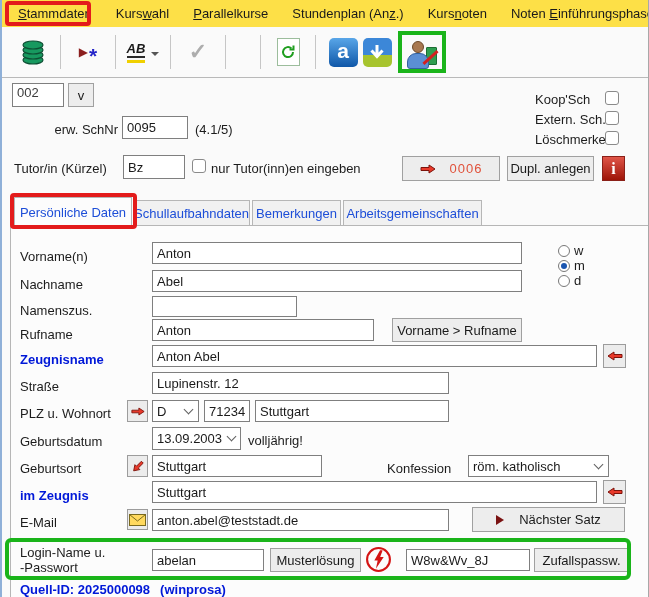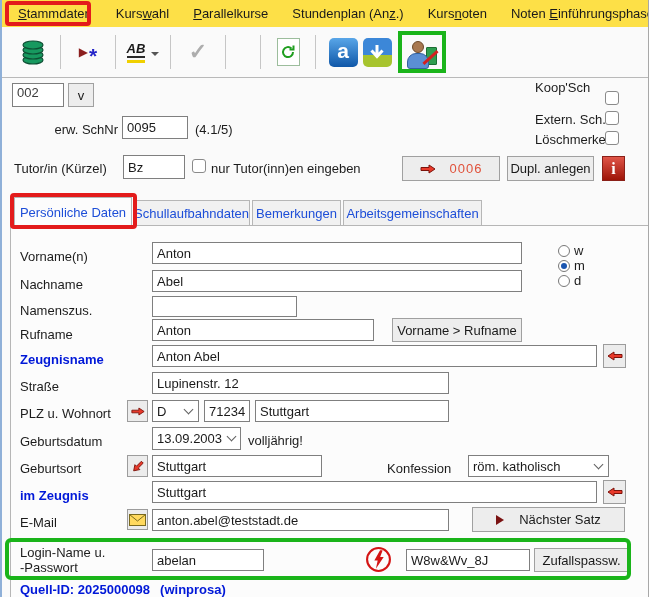--- a/index.html
+++ b/index.html
@@ -163,21 +163,21 @@
             <span class="st-slash"></span>
         </div>
       </div>
     </div>
   </div>
   <div class="hline"></div>
 
   <div class="field" style="left:10px; top:83px; width:52px; height:24px; color:#3c3c3c;">002</div>
   <div class="btn" style="left:66px; top:83px; width:26px; height:24px;">v</div>
 
-  <div class="lbl" style="left:533px; top:80px;">Koop'Sch</div>
+  <div class="lbl" style="left:533px; top:92px;">Koop'Sch</div>
   <div class="cbx" style="left:603px; top:91px;"></div>
   <div class="lbl" style="left:533px; top:112px;">Extern. Sch.</div>
   <div class="cbx" style="left:603px; top:111px;"></div>
   <div class="lbl" style="left:533px; top:132px;">Löschmerker</div>
   <div class="cbx" style="left:603px; top:131px;"></div>
 
   <div class="lbl" style="left:40px; top:122px; width:76px; text-align:right;">erw. SchNr</div>
   <input class="field" style="left: 120px; top: 116px; width: 66px; height: 23px;" value="0095">
   <div class="lbl" style="left:193px; top:122px;">(4.1/5)</div>
 
@@ -284,20 +284,21 @@
   <input class="field" style="left: 150px; top: 509px; width: 297px;" value="anton.abel@teststadt.de">
   <div class="btn" style="left:470px; top:507px; width:153px; height:25px;">
     <span class="next-tri"></span>
     <span>Nächster Satz</span>
   </div>
 
   <div class="green-box"></div>
   <div class="lbl" style="left:18px; top:545px;">Login-Name u.</div>
   <div class="lbl" style="left:18px; top:560px;">-Passwort</div>
   <input class="field" style="left: 150px; top: 549px; width: 112px;" value="abelan">
+  <div class="btn" style="left:268px; top:548px; width:91px; height:24px;">Musterlösung</div>
   <div class="abs" style="left:363px; top:546px;">
     <svg width="27" height="27" viewBox="0 0 26 26">
       <circle cx="13" cy="13" r="11" fill="none" stroke="#d41414" stroke-width="2"></circle>
       <path d="M14.5 4 L9 14 h3.2 L10.5 22 L18 10.5 h-3.4 L17 4 Z" fill="#d41414"></path>
       </svg>
   </div>
   <input class="field" style="left: 404px; top: 549px; width: 124px;" value="W8w&amp;Wv_8J">
   <div class="btn" style="left:532px; top:548px; width:95px; height:24px;">Zufallspassw.</div>
 
   <div class="quell">

